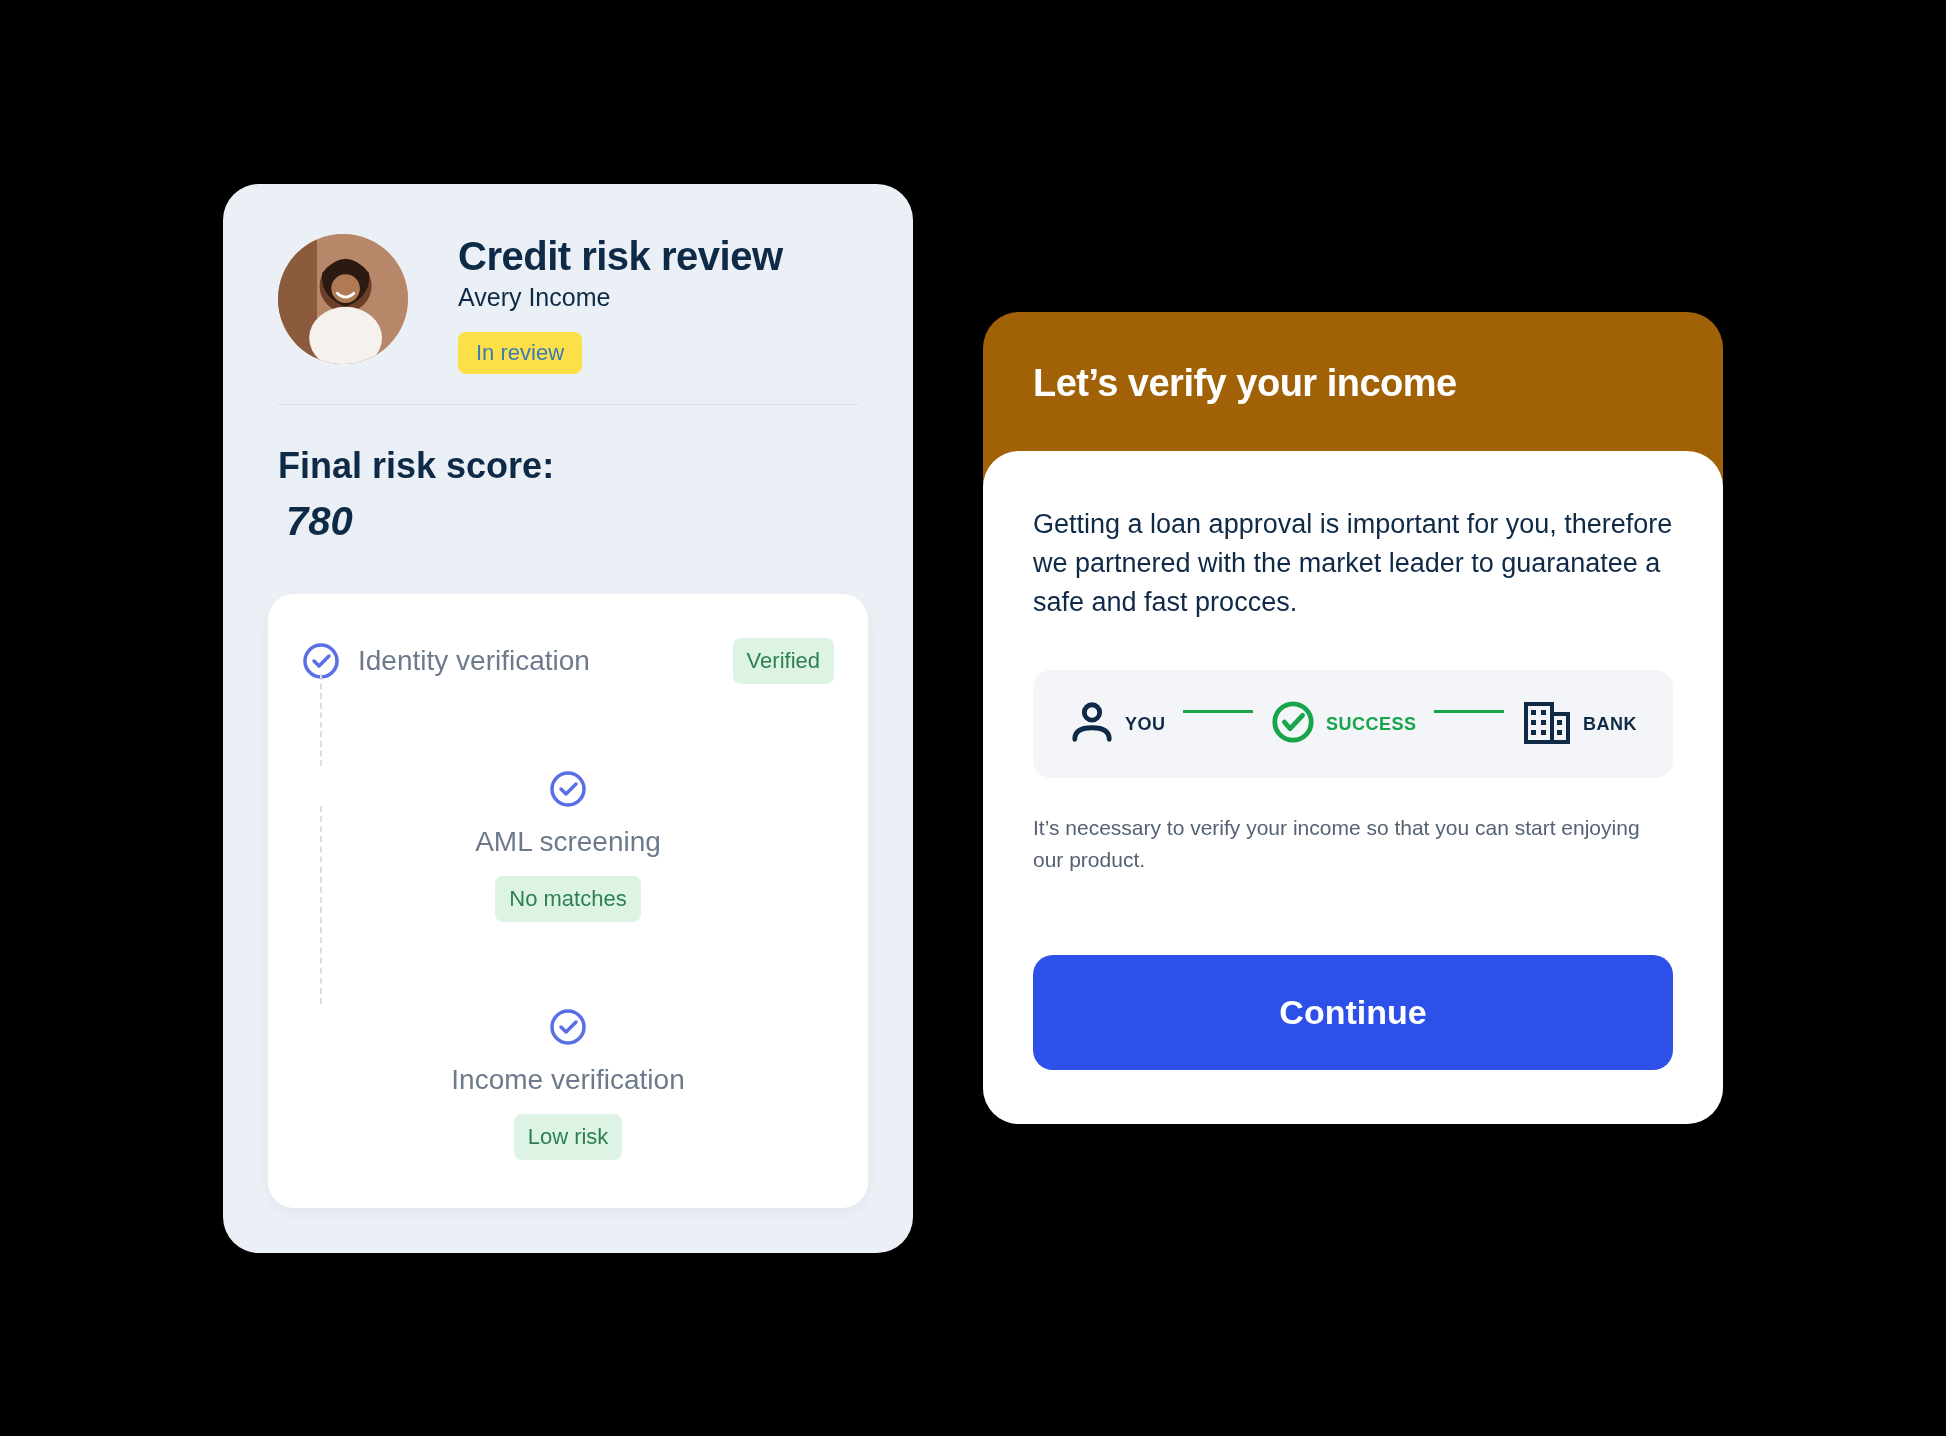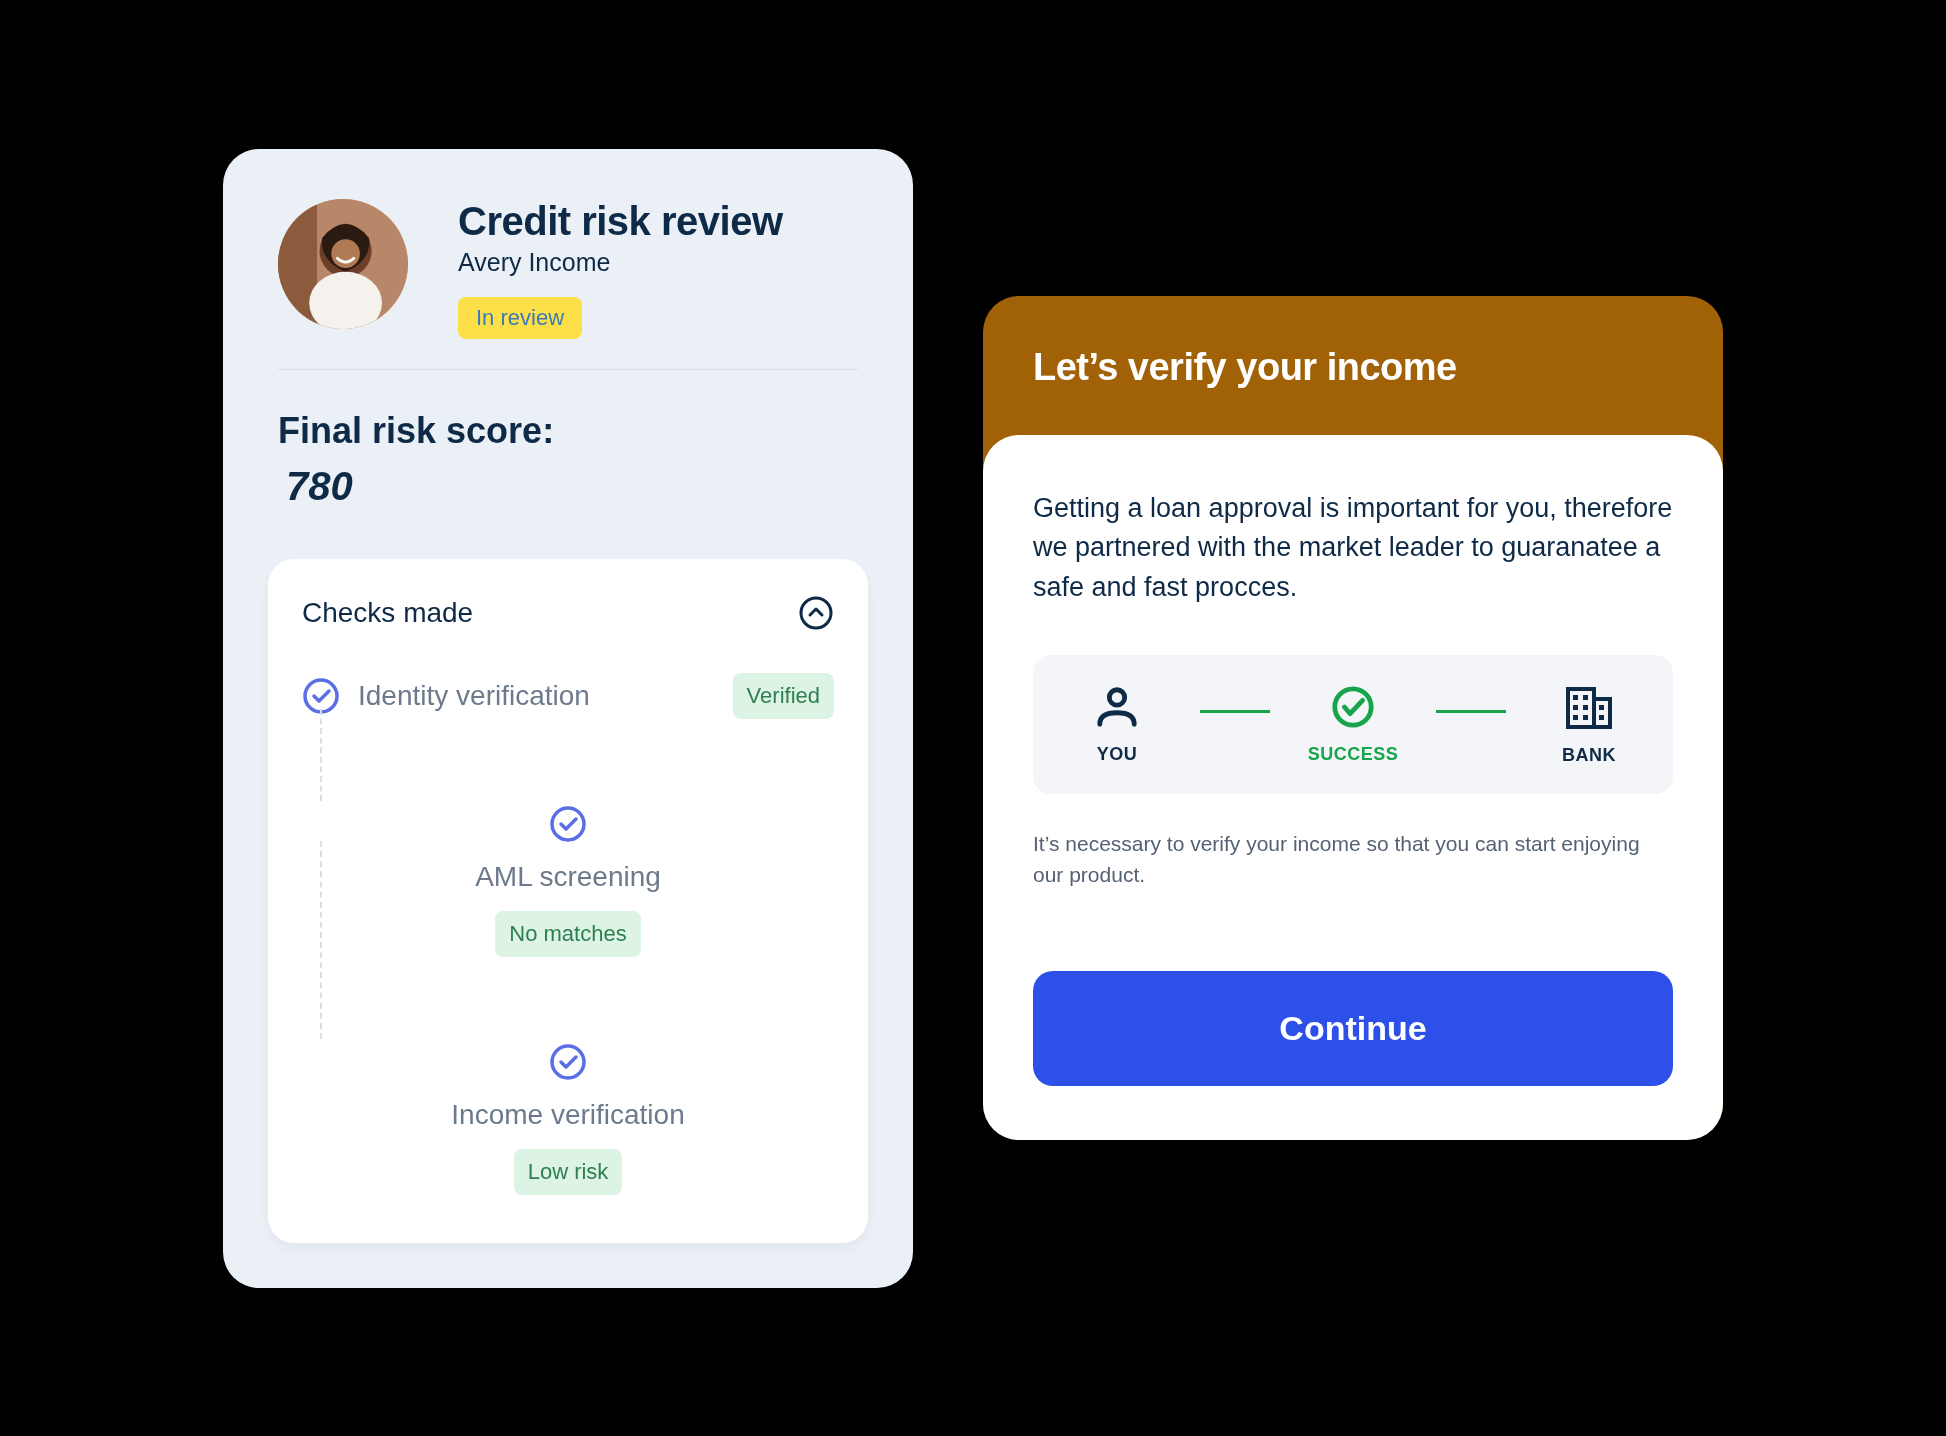--- a/index.html
+++ b/index.html
@@ -174,21 +174,21 @@
     background: #F3F5F8;
     border-radius: 18px;
     margin-top: 48px;
     padding: 28px 36px;
     display: flex;
     align-items: center;
     justify-content: space-between;
   }
   .progress-step {
     display: flex;
-    flex-direction: column;
+    flex-direction: row;
     align-items: center;
     gap: 10px;
     min-width: 96px;
   }
   .progress-step .lbl {
     font-size: 18px;
     font-weight: 700;
     letter-spacing: 0.5px;
     color: #0E2A47;
   }
@@ -244,29 +244,20 @@
   </div>
 
   <hr class="divider">
 
   <div class="score-block">
     <div class="score-label">Final risk score:</div>
     <div class="score-value">780</div>
   </div>
 
   <div class="checks-box">
-    <div class="checks-head">
-      <h2>Checks made</h2>
-      <span class="chevron-circle">
-        <svg viewBox="0 0 36 36" width="36" height="36">
-          <circle cx="18" cy="18" r="15" fill="none" stroke="#0E2A47" stroke-width="3"></circle>
-          <path d="M12 20 L18 14 L24 20" fill="none" stroke="#0E2A47" stroke-width="3" stroke-linecap="round" stroke-linejoin="round"></path>
-        </svg>
-      </span>
-    </div>
     <div class="check-list">
       <div class="check-item">
         <span class="check-icon">
           <svg viewBox="0 0 38 38" width="38" height="38">
             <circle cx="19" cy="19" r="16" fill="none" stroke="#5A6FE6" stroke-width="3.5"></circle>
             <path d="M12 19 L17 24 L27 14" fill="none" stroke="#5A6FE6" stroke-width="3.5" stroke-linecap="round" stroke-linejoin="round"></path>
           </svg>
         </span>
         <span class="check-label">Identity verification</span>
         <span class="check-badge">Verified</span>

